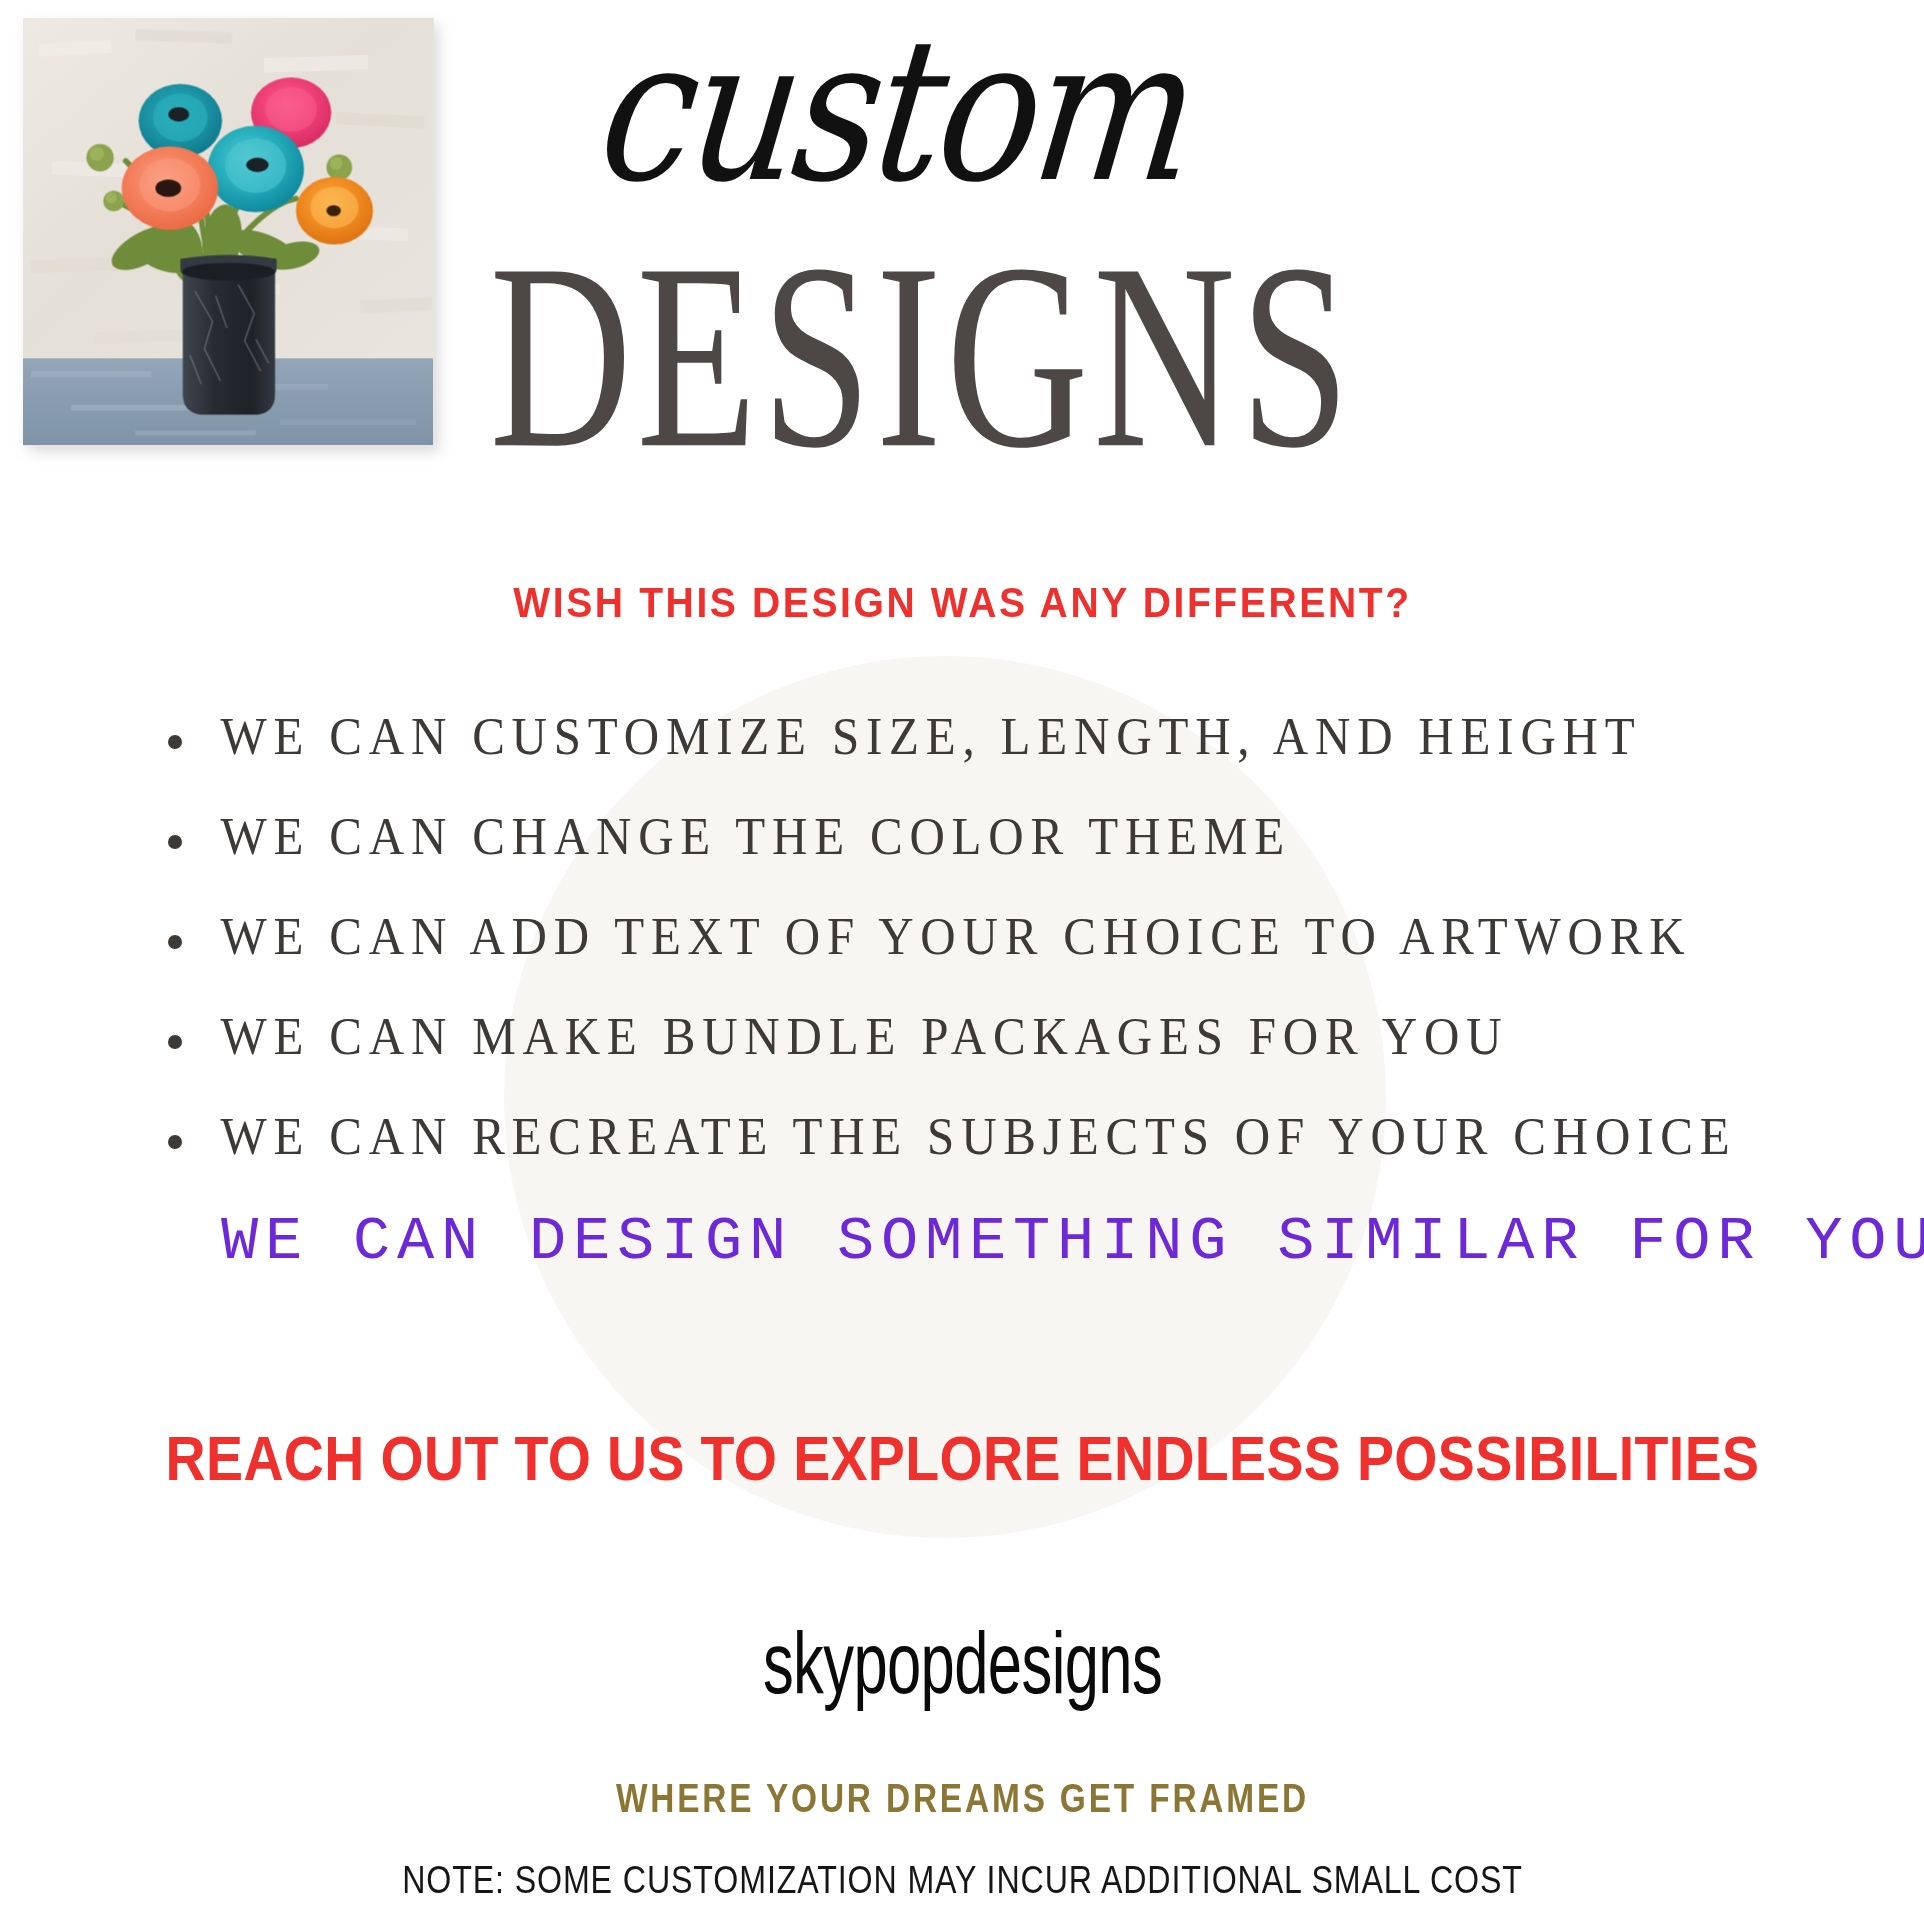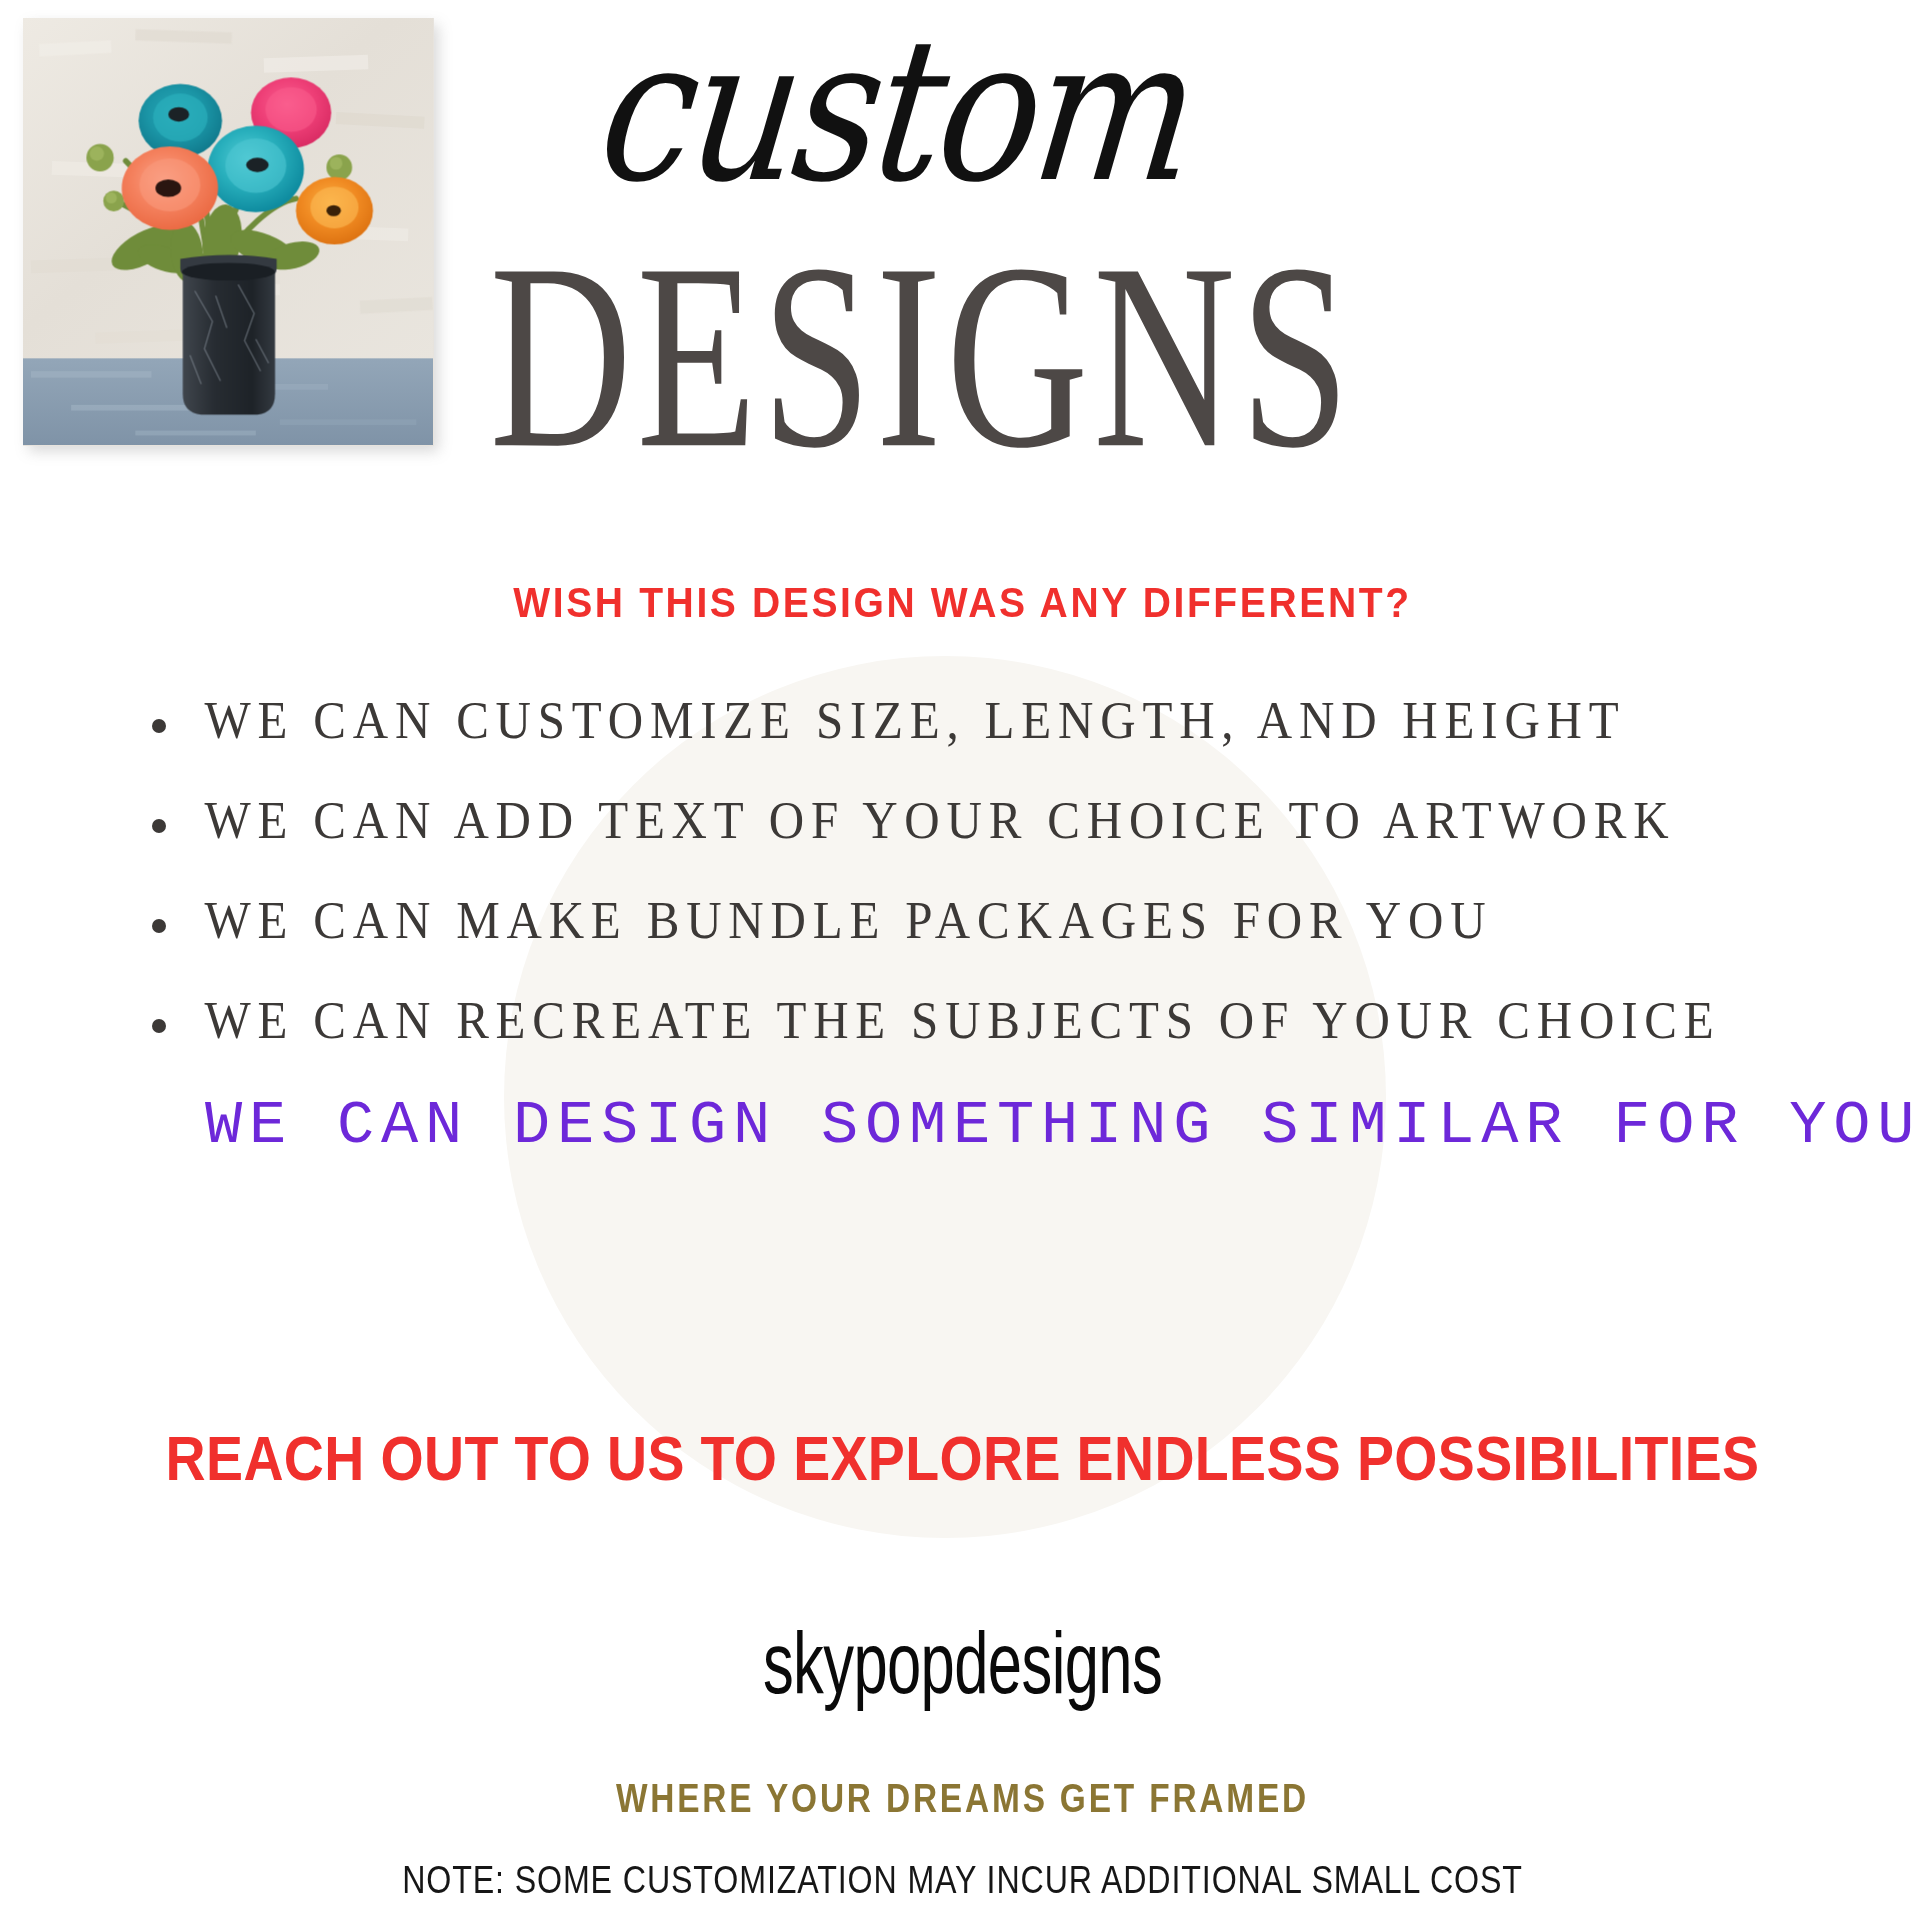--- a/index.html
+++ b/index.html
@@ -115,21 +115,21 @@
     transform: scaleX(0.93);
   }
 
   
   .bullets {
     position: absolute;
     left: 152px;
     top: 695px;
     width: 1668px;
     z-index: 3;
-    margin: 0;
+    margin: 16px;
     padding: 0;
     list-style: none;
   }
   .bullet-row {
     display: flex;
     align-items: flex-start;
     height: 100px;
   }
   .bullet-dot {
     flex: 0 0 auto;
@@ -383,20 +383,24 @@
 
   <div class="subtitle-red">WISH  THIS  DESIGN  WAS ANY DIFFERENT?</div>
 
   <ul class="bullets">
     <li class="bullet-row">
       <span class="bullet-dot"></span>
       <span class="bullet-text">WE CAN CUSTOMIZE SIZE, LENGTH, AND HEIGHT</span>
     </li>
     <li class="bullet-row">
       <span class="bullet-dot"></span>
+      <span class="bullet-text">WE CAN CHANGE THE COLOR THEME</span>
+    </li>
+    <li class="bullet-row">
+      <span class="bullet-dot"></span>
       <span class="bullet-text">WE CAN ADD TEXT OF YOUR CHOICE TO ARTWORK</span>
     </li>
     <li class="bullet-row">
       <span class="bullet-dot"></span>
       <span class="bullet-text">WE CAN MAKE BUNDLE PACKAGES FOR YOU</span>
     </li>
     <li class="bullet-row">
       <span class="bullet-dot"></span>
       <span class="bullet-text">WE CAN RECREATE THE SUBJECTS OF YOUR CHOICE</span>
     </li>

